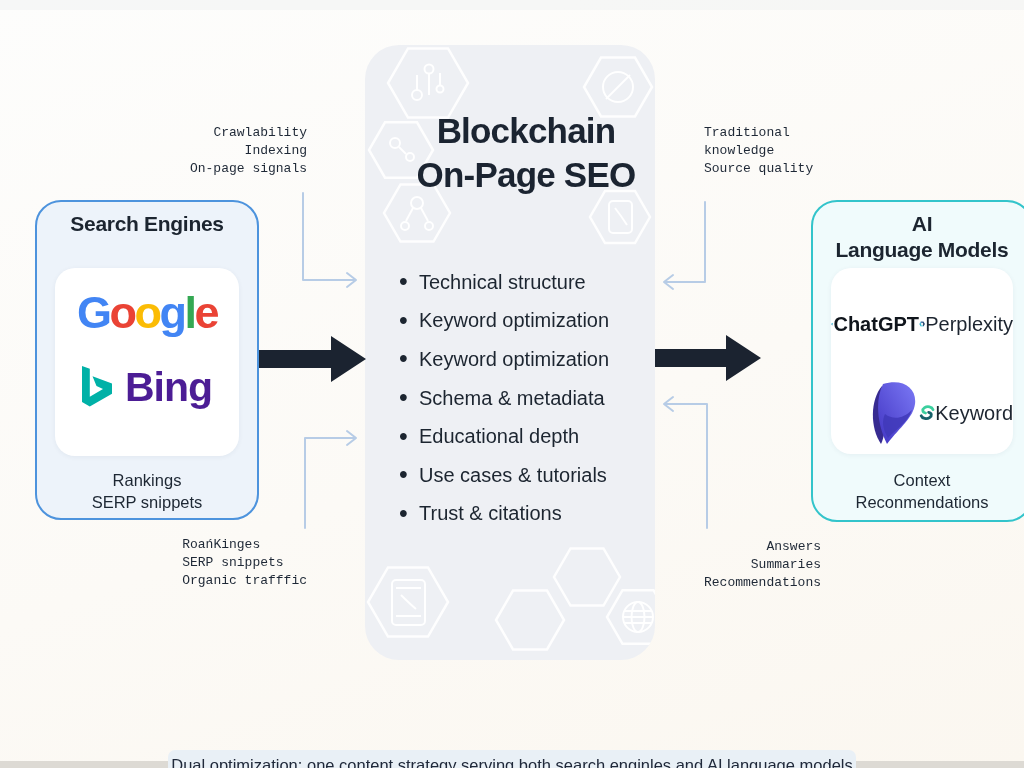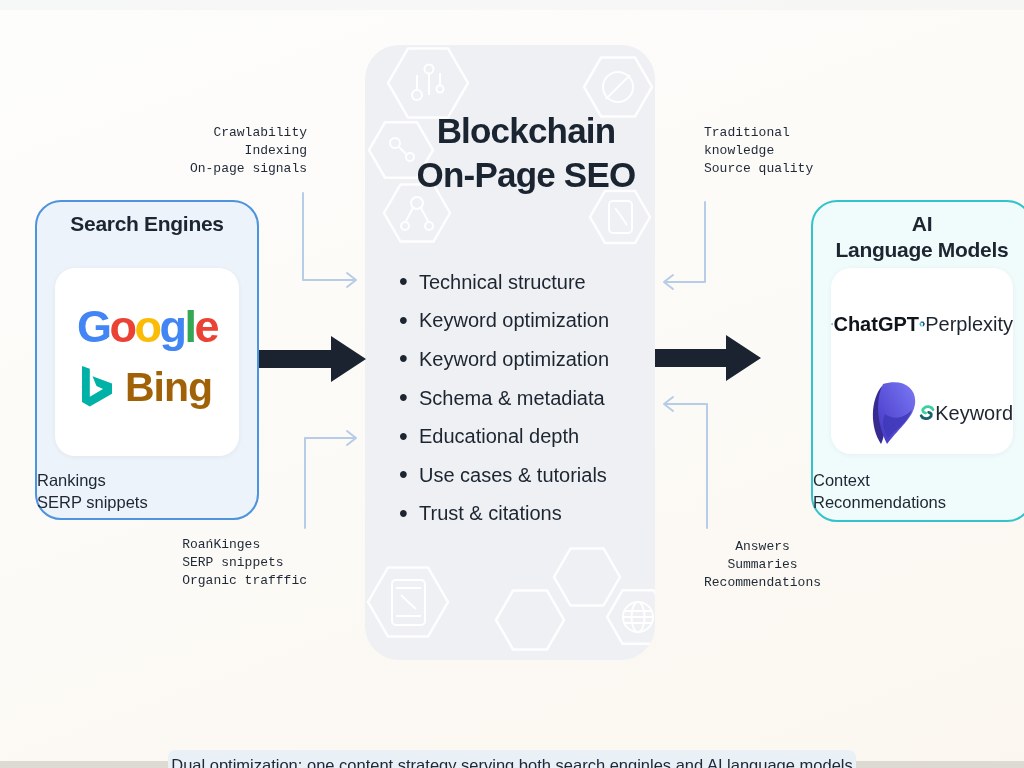--- a/index.html
+++ b/index.html
@@ -40,55 +40,55 @@
     position:absolute; top:9px; left:0; width:100%; margin:0; text-align:center;
     font-size:21px; font-weight:bold; line-height:1.23; letter-spacing:-0.3px; color:#1c2530;
   }
   .side-card {
     position:absolute; left:18px; top:66px; background:#ffffff; border-radius:20px;
     box-shadow:0 1px 5px rgba(30,50,80,.06);
   }
   .left-card  { width:184px; height:188px; }
   .right-card { width:182px; height:186px; }
   .side-footer {
-    position:absolute; top:268px; left:0; width:100%; 
+    position:absolute; top:268px; left:0; width:100%; text-align:center;
     font-size:16.5px; line-height:1.32; color:#1d2733;
   }
 
   
   .google-row {
     position:absolute; top:22px; left:0; width:100%; text-align:center;
-    font-size:45px; font-weight:bold; letter-spacing:-2.5px; line-height:1;margin-top:14px;
+    font-size:45px; font-weight:bold; letter-spacing:-2.5px; line-height:1;
   }
   .gl-blue   { color:#4285F4; }
   .gl-red    { color:#EA4335; }
   .gl-yellow { color:#FBBC05; }
   .gl-green  { color:#34A853; }
   .bing-row {
     position:absolute; top:96px; left:0; width:100%;
     display:flex; align-items:center; justify-content:center; gap:11px;
   }
-  .bing-word { font-size:41px; font-weight:bold; letter-spacing:-1px; color:#a16207; }
+  .bing-word { font-size:41px; font-weight:bold; letter-spacing:-1px; color:#4c1d95; }
 
   
   .logo-grid {
     position:absolute; left:0; top:8px; width:100%; height:178px;
     display:grid; grid-template-columns:88px 94px; grid-template-rows:96px 82px;
     justify-content:center;
   }
   .logo-cell { display:flex; flex-direction:row; align-items:center; justify-content:flex-end; }
   .logo-label { font-size:20px; color:#1d2530; white-space:nowrap; line-height:1.15; }
   .logo-label.bold { font-weight:bold; color:#10151c; }
 
   
   .annotation { position:absolute; font-size:13px; line-height:1.4; color:#1e2836;font-family:Liberation Mono, monospace; }
   .ann-tl { top:124px; right:717px; text-align:right; }
   .ann-tr { top:124px; left:704px; text-align:left; }
   .ann-bl { top:536px; right:717px; }
-  .ann-br { top:538px; left:704px; text-align:center; }
+  .ann-br { top:538px; left:704px; text-align:right; }
 
   
   .banner {
     position:absolute; left:168px; top:750px; width:688px; height:31px;
     background:#e9f0f6; border-radius:7px;
     display:flex; align-items:center; justify-content:center;
     font-size:16.5px; color:#20293a; white-space:nowrap;
   }
 
   .flow-svg { position:absolute; left:0; top:0; pointer-events:none; }

